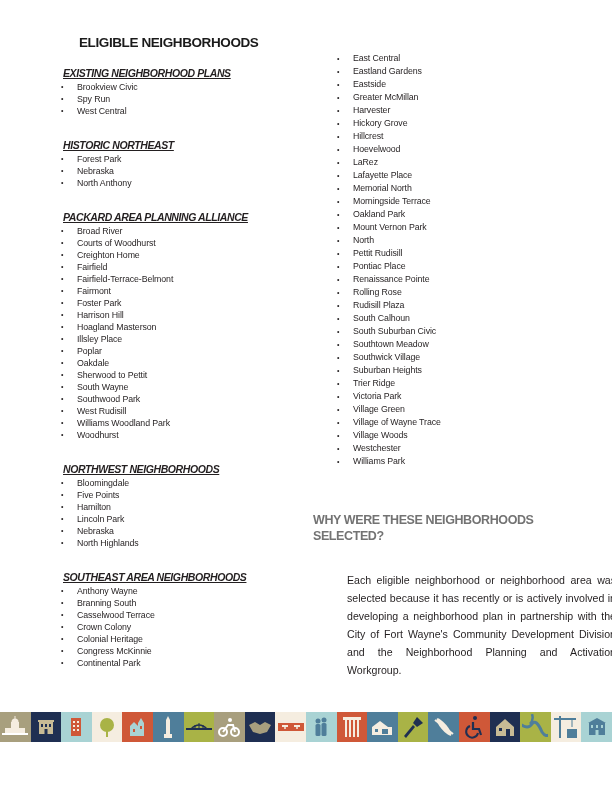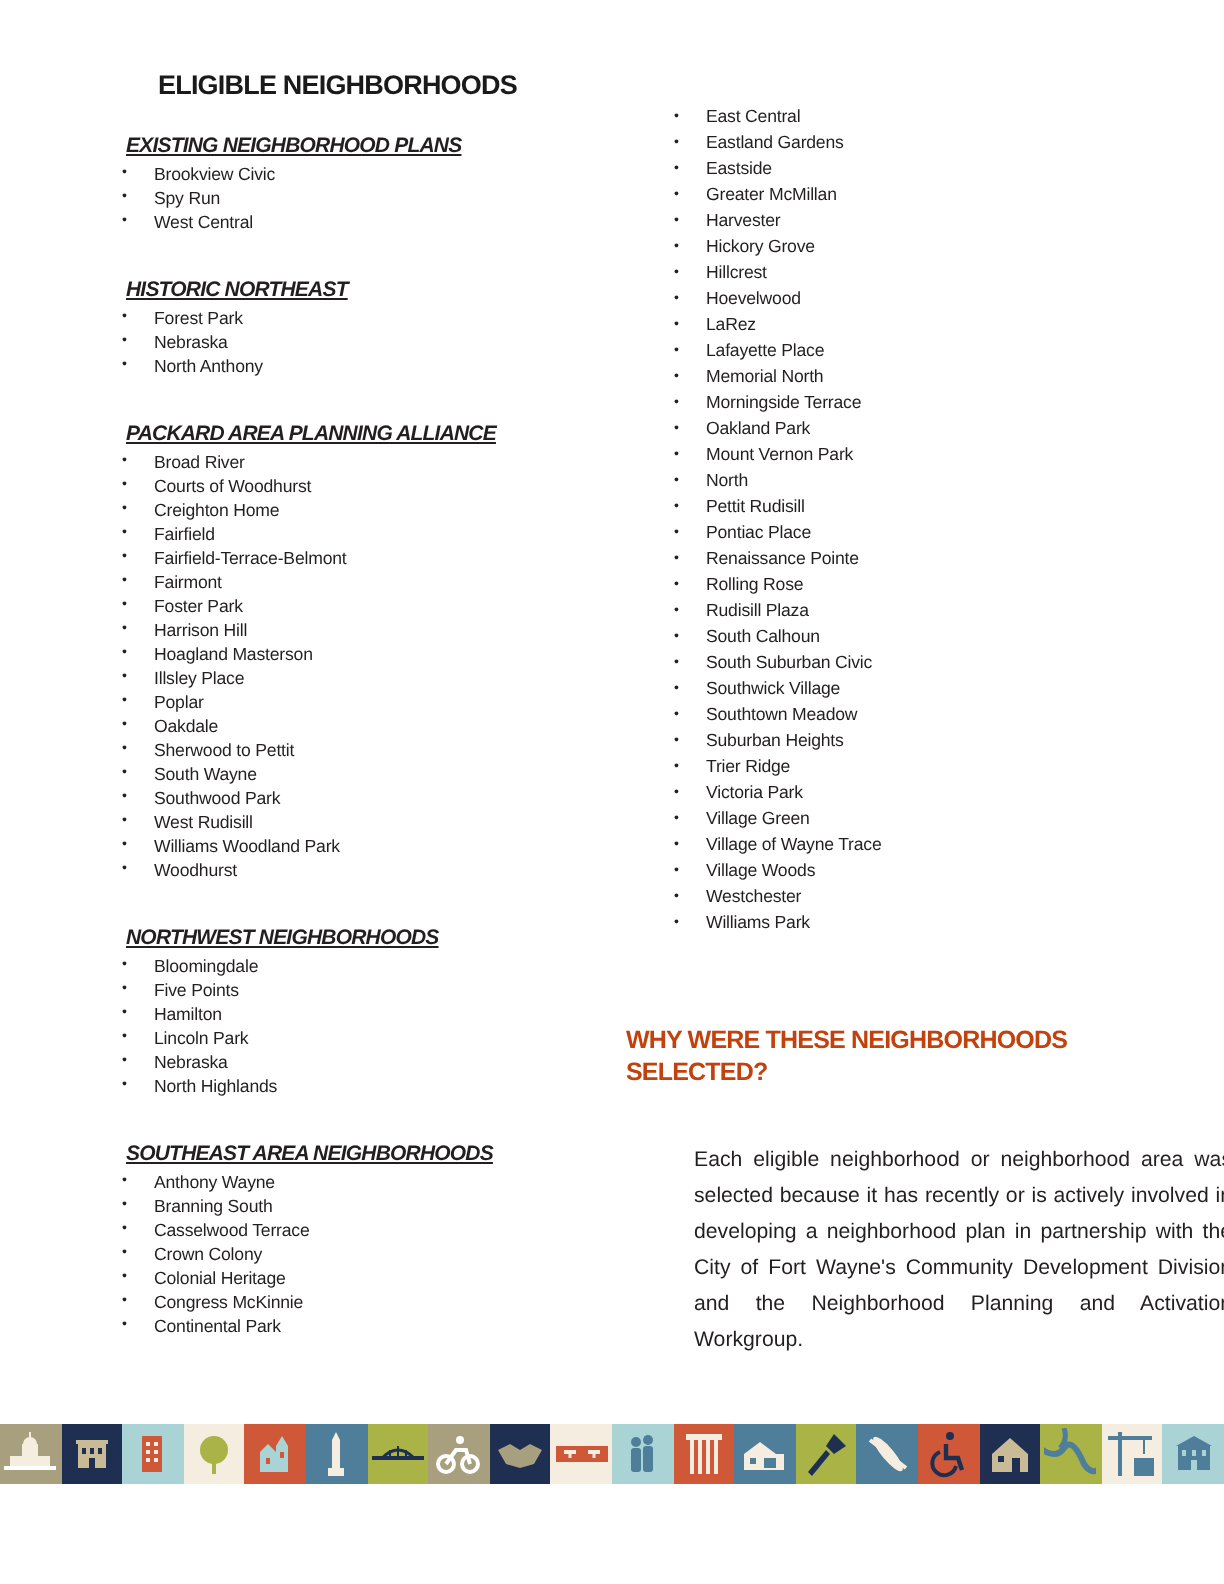--- a/index.html
+++ b/index.html
@@ -12,21 +12,21 @@
   .col-right{left:337px;top:52px;width:240px;}
   .group{margin:0 0 22px 0;}
   .group-heading{font-size:10.5px;font-weight:bold;font-style:italic;text-decoration:underline;
        letter-spacing:-0.4px;color:#231f20;margin:0 0 1px 4px;line-height:13px;}
   ul{list-style:none;margin:0;padding:0;}
   li{position:relative;font-size:8.8px;line-height:12px;padding-left:18px;color:#231f20;letter-spacing:-0.1px;}
   li::before{content:"\2022";position:absolute;left:2px;top:0;font-size:7px;}
   .col-right li{line-height:13px;padding-left:16px;}
   .col-right li::before{left:0;}
   .why-heading{position:absolute;left:313px;top:512px;width:260px;font-size:12.5px;font-weight:bold;
-       letter-spacing:-0.4px;line-height:16px;margin:0;color:#c2410c;}
+       letter-spacing:-0.4px;line-height:16px;margin:0;color:#737373;}
   .why-text{position:absolute;left:336px;top:560px;width:269px;font-size:10.6px;line-height:18px;
        text-align:justify;margin:11px;color:#231f20;}
   .icon-strip{position:absolute;left:0;top:712px;width:612px;height:30px;display:flex;}
   .tile{flex:1 1 0;height:30px;position:relative;display:flex;align-items:center;justify-content:center;overflow:hidden;}
   .tile svg{width:26px;height:26px;display:block;}
 </style>
 </head>
 <body>
 
 <h1 class="page-title">ELIGIBLE NEIGHBORHOODS</h1>
@@ -117,22 +117,22 @@
     <li>Oakland Park</li>
     <li>Mount Vernon Park</li>
     <li>North</li>
     <li>Pettit Rudisill</li>
     <li>Pontiac Place</li>
     <li>Renaissance Pointe</li>
     <li>Rolling Rose</li>
     <li>Rudisill Plaza</li>
     <li>South Calhoun</li>
     <li>South Suburban Civic</li>
+    <li>Southtown Meadow</li>
     <li>Southwick Village</li>
-    <li>Southtown Meadow</li>
     <li>Suburban Heights</li>
     <li>Trier Ridge</li>
     <li>Victoria Park</li>
     <li>Village Green</li>
     <li>Village of Wayne Trace</li>
     <li>Village Woods</li>
     <li>Westchester</li>
     <li>Williams Park</li>
   </ul>
 </div>

